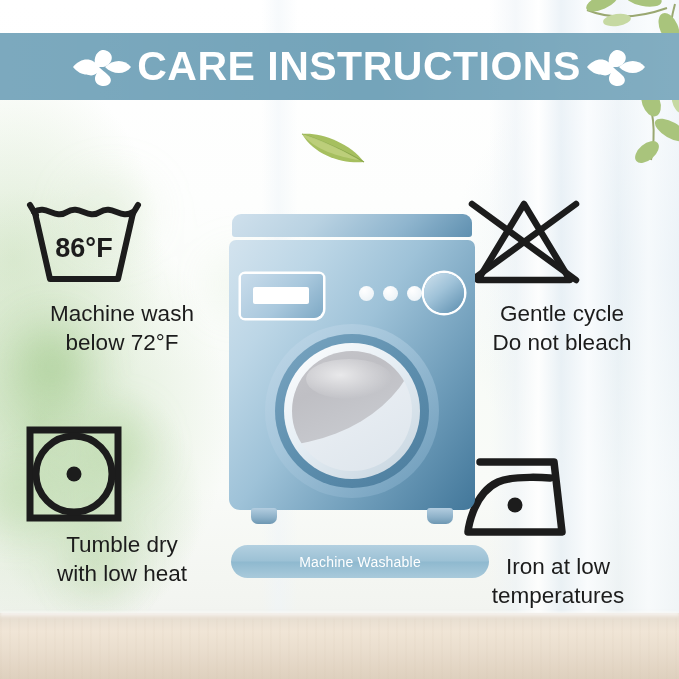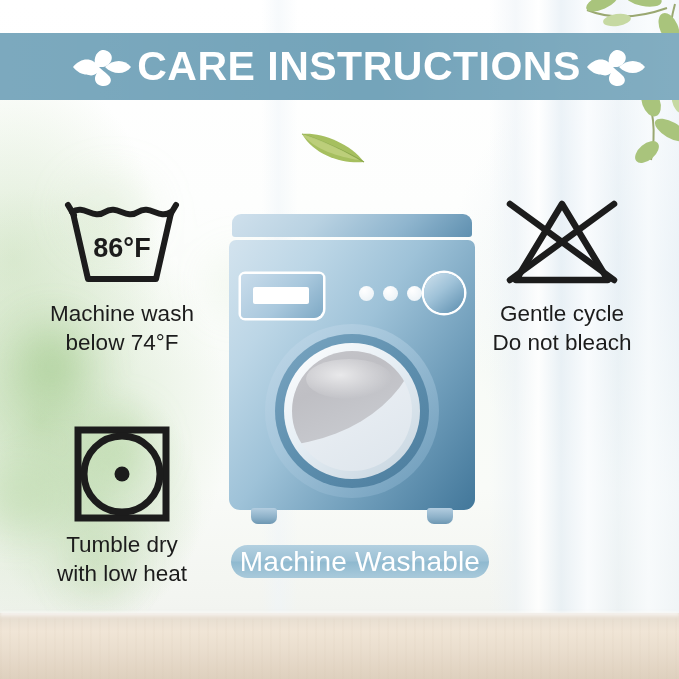--- a/index.html
+++ b/index.html
@@ -152,21 +152,20 @@
   
   .cell {
     position: absolute;
     width: 200px;
     text-align: center;
   }
   .cell .sym {
     height: 106px;
     display: flex;
     align-items: center;
-    justify-content: center;
   }
   .cell .cap {
     font-size: 22.5px;
     color: #1c1c1c;
     line-height: 1.27;
     white-space: pre-line;
     margin-top: 4px;
   }
   #cell-wash   { left: 22px;  top: 190px; }
   #cell-bleach { left: 462px; top: 190px; }
@@ -291,21 +290,21 @@
     left: 231px; top: 545px;
     width: 258px; height: 33px;
     border-radius: 17px;
     background: linear-gradient(180deg, #b3d0e0 0%, #9cc1d5 48%, #8fb9cf 52%, #a9cadb 100%);
     display: flex;
     align-items: center;
     justify-content: center;
   }
   .badge-label {
     color: #ffffff;
-    font-size: 28px;
+    font-size: 14px;
     letter-spacing: .2px;
     white-space: nowrap;
   }
 </style>
 </head>
 <body>
 
 <div id="page">
 
   <div class="bg-base"></div>
@@ -371,21 +370,21 @@
   <div class="cell" id="cell-wash">
     <div class="sym">
       <svg width="124" height="96" viewBox="0 0 124 96">
         <path d="M8 10 L14 20 M116 10 L110 20" stroke="#1c1c1c" stroke-width="6" stroke-linecap="round" fill="none"></path>
         <path d="M12 17 C24 9 33 25 45 17 C57 9 66 25 78 17 C90 9 99 25 111 17" stroke="#1c1c1c" stroke-width="6" fill="none" stroke-linecap="round" stroke-linejoin="round"></path>
         <path d="M13 18 L28 84 L96 84 L111 18" stroke="#1c1c1c" stroke-width="6" fill="none" stroke-linejoin="round"></path>
         <text x="62" y="62" text-anchor="middle" font-family="Liberation Sans, sans-serif" font-size="27" font-weight="bold" fill="#1c1c1c">86°F</text>
       </svg>
     </div>
     <div class="cap">Machine wash
-below 74°F</div>
+below 72°F</div>
   </div>
 
   <div class="cell" id="cell-bleach">
     <div class="sym">
       <svg width="124" height="96" viewBox="0 0 124 96">
         <path d="M62 9 L108 85 L16 85 Z" stroke="#1c1c1c" stroke-width="6.5" fill="none" stroke-linejoin="round"></path>
         <path d="M10 9 L114 85" stroke="#1c1c1c" stroke-width="6.5" stroke-linecap="round"></path>
         <path d="M114 9 L10 85" stroke="#1c1c1c" stroke-width="6.5" stroke-linecap="round"></path>
       </svg>
     </div>
@@ -398,20 +397,30 @@
       <svg width="104" height="100" viewBox="0 0 104 100">
         <rect x="8" y="6" width="88" height="88" stroke="#1c1c1c" stroke-width="7" fill="none"></rect>
         <circle cx="52" cy="50" r="38" stroke="#1c1c1c" stroke-width="7" fill="none"></circle>
         <circle cx="52" cy="50" r="7.5" fill="#1c1c1c"></circle>
       </svg>
     </div>
     <div class="cap">Tumble dry
 with low heat</div>
   </div>
 
+  <div class="cell" id="cell-iron">
+    <div class="sym">
+      <svg width="124" height="96" viewBox="0 0 124 96">
+        <path d="M22 14 L96 14 L104 84 L10 84 C10 84 14 46 40 34 C56 27 92 30 92 30" stroke="#1c1c1c" stroke-width="7.5" fill="none" stroke-linejoin="round" stroke-linecap="round"></path>
+        <circle cx="57" cy="57" r="7.5" fill="#1c1c1c"></circle>
+      </svg>
+    </div>
+    <div class="cap">Iron at low
+temperatures</div>
+  </div>
 
   <div class="machine">
     <div class="wm-lid"></div>
     <div class="wm-body">
       <div class="wm-drawer">
         <div class="wm-drawer-slot"></div>
       </div>
       <div class="wm-btns">
         <div class="wm-btn"></div>
         <div class="wm-btn"></div>

